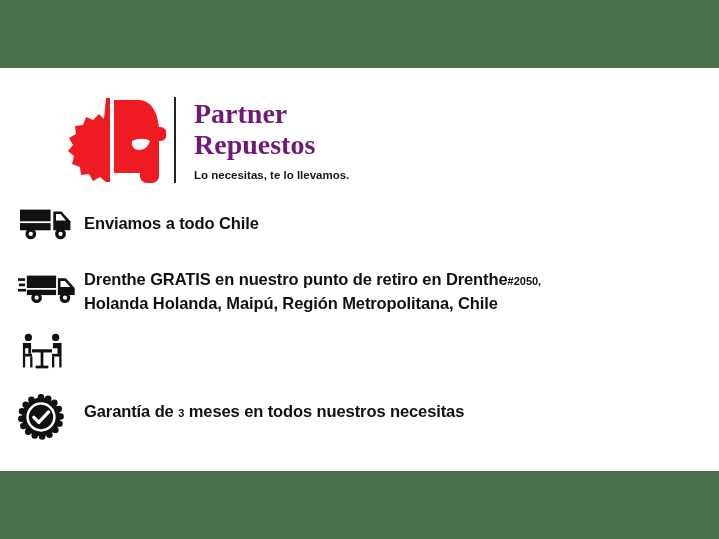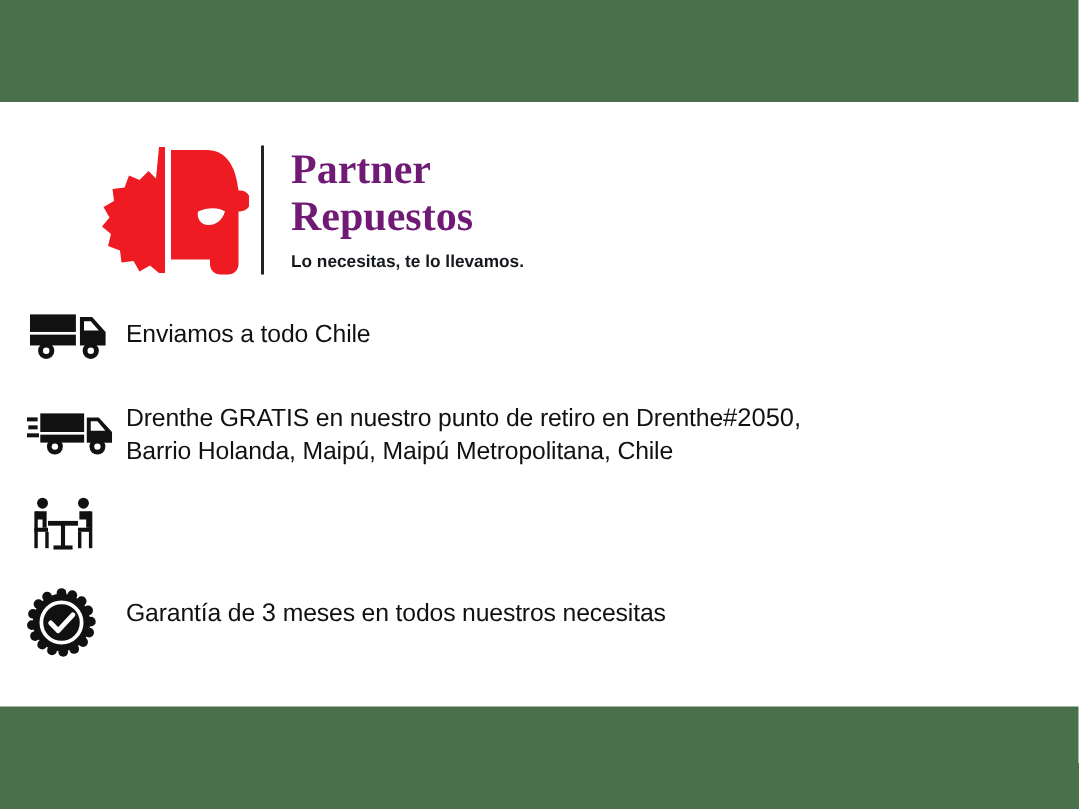--- a/index.html
+++ b/index.html
@@ -90,29 +90,29 @@
     width: 66px;
     flex: 0 0 auto;
     display: flex;
     align-items: center;
     justify-content: flex-start;
     padding-top: 2px;
   }
   .feature-icon svg { display: block; }
   .feature-text {
     font-family: "Liberation Sans", sans-serif;
-    font-weight: normal;
+    font-weight: bold;
     font-size: 16.5px;
     line-height: 22px;
     color: #111111;
     padding-top: 6px;
     letter-spacing: -0.1px;
   }
   .feature-text .small {
-    font-size: 17px;
+    font-size: 11px;
     letter-spacing: 0px;
   }
   .f-row1 .feature-icon { padding-top: 0px; }
   .f-row2 .feature-text { padding-top: 0px; }
   .f-row3 .feature-icon { padding-top: 0px; }
   .f-row4 .feature-icon { padding-top: 0px; }
 </style>
 </head>
 <body>
 
@@ -179,21 +179,21 @@
           <path fill="#111111" d="M45 9 h9 l10 11 v8 h-19 z"></path>
           <path fill="#ffffff" d="M48 12 h5 l6 7 h-11 z"></path>
           <circle cx="21" cy="31" r="6" fill="#111111"></circle>
           <circle cx="21" cy="31" r="2.4" fill="#ffffff"></circle>
           <circle cx="53" cy="31" r="6" fill="#111111"></circle>
           <circle cx="53" cy="31" r="2.4" fill="#ffffff"></circle>
         </svg>
       </span>
       <span class="feature-text">
         <span>Drenthe GRATIS en nuestro punto de retiro en Drenthe</span><span class="small">#2050,</span><br>
-        <span>Barrio Holanda, Maipú, Maipú Metropolitana, Chile</span>
+        <span>Holanda Holanda, Maipú, Región Metropolitana, Chile</span>
       </span>
     </div>
 
     <div class="feature f-row3">
       <span class="feature-icon">
         <svg viewBox="0 0 52 44" width="48" height="40" xmlns="http://www.w3.org/2000/svg">
 
           <circle cx="11" cy="6" r="4" fill="#111111"></circle>
           <path fill="#111111" d="M6 12 h8 v12 h-3 v-6 h-5 z"></path>
           <rect x="5" y="24" width="10" height="3" fill="#111111"></rect>

